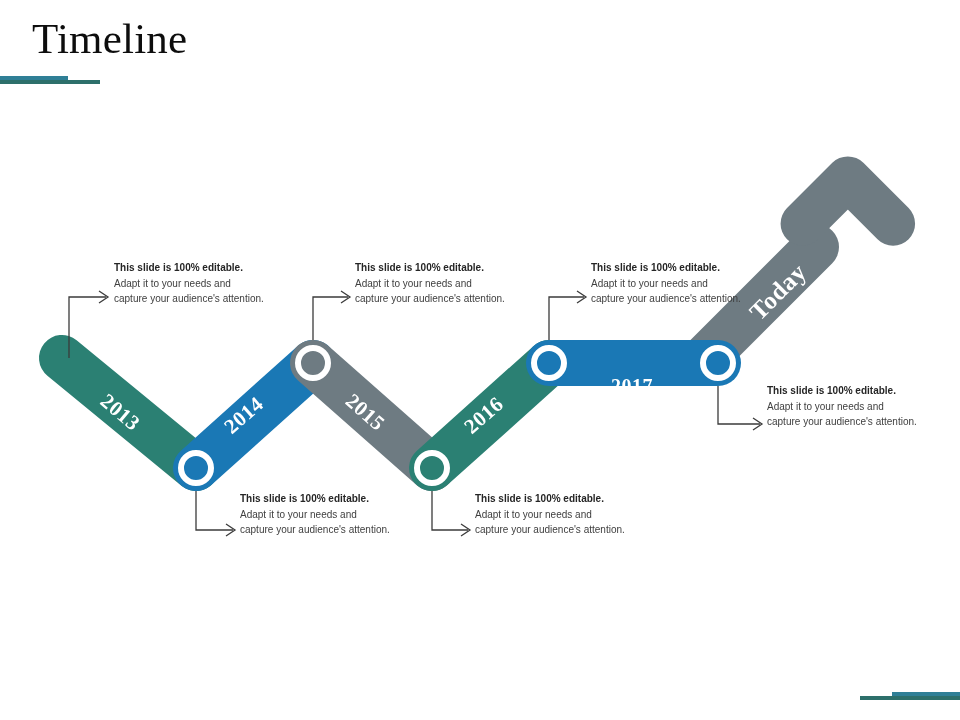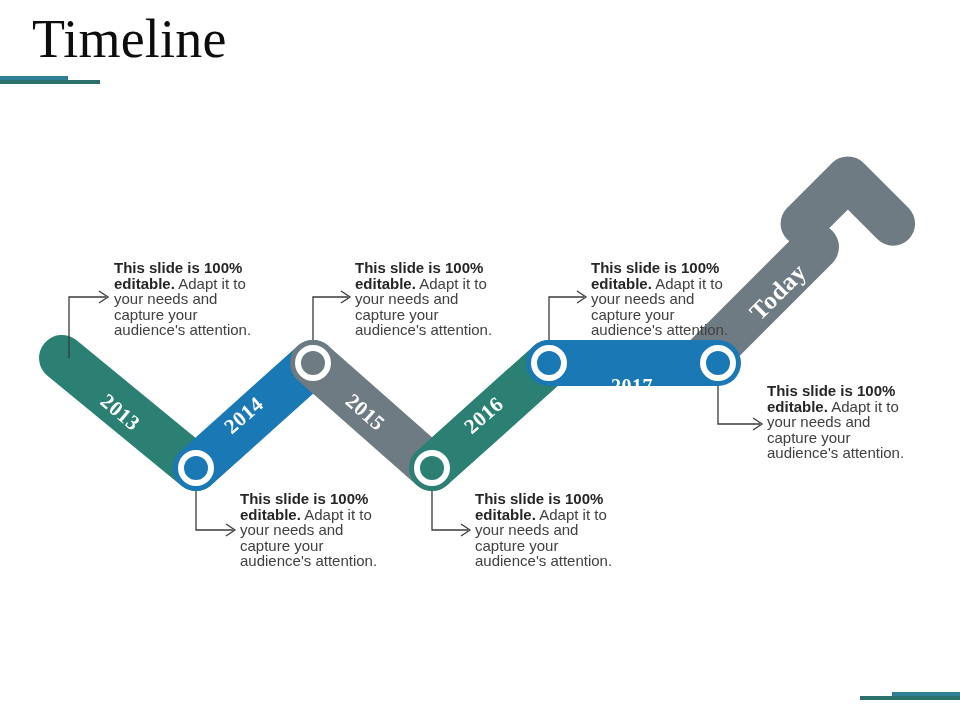--- a/index.html
+++ b/index.html
@@ -15,21 +15,21 @@
     overflow: hidden;
     font-family: "Liberation Sans", sans-serif;
   }
 
   
   #title {
     position: absolute;
     left: 32px;
     top: 14px;
     font-family: "Liberation Serif", serif;
-    font-size: 54px;
+    font-size: 43px;
     line-height: 50px;
     color: #0d0d0d;
     letter-spacing: 0.2px;
     white-space: nowrap;
   }
   .title-rule-top {
     position: absolute;
     left: 0px;
     top: 76px;
     width: 68px;
@@ -100,21 +100,21 @@
     transform: rotate(-45deg);
     transform-origin: 50% 50%;
     letter-spacing: 0.5px;
   }
 
   
   .callout {
     position: absolute;
     width: 150px;
     font-family: "Liberation Sans", sans-serif;
-    font-size: 15px;
+    font-size: 10px;
     line-height: 15.6px;
     color: #404040;
     text-align: left;
   }
   .callout b {
     font-weight: bold;
     color: #262626;
   }
   #callout-1 { left: 114px; top: 260px; }
   #callout-2 { left: 355px; top: 260px; }

